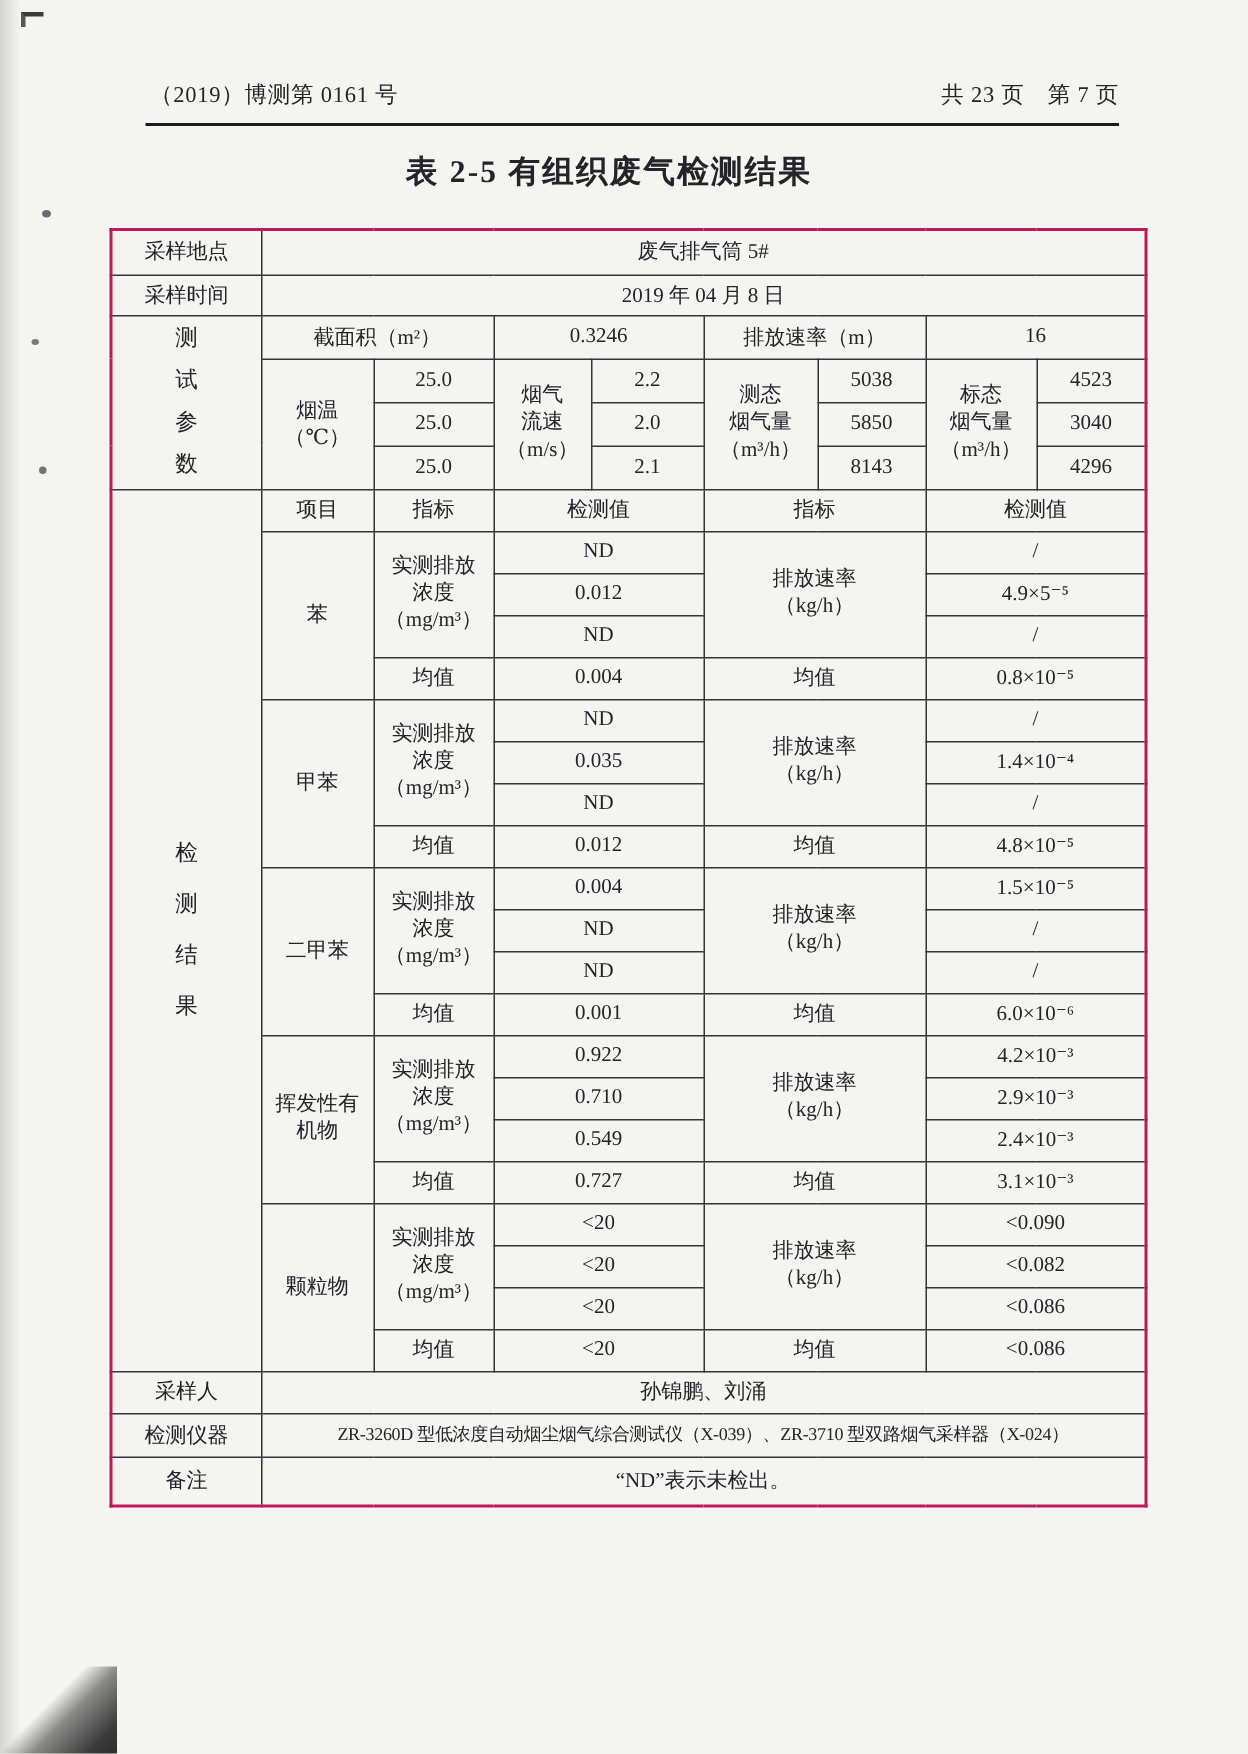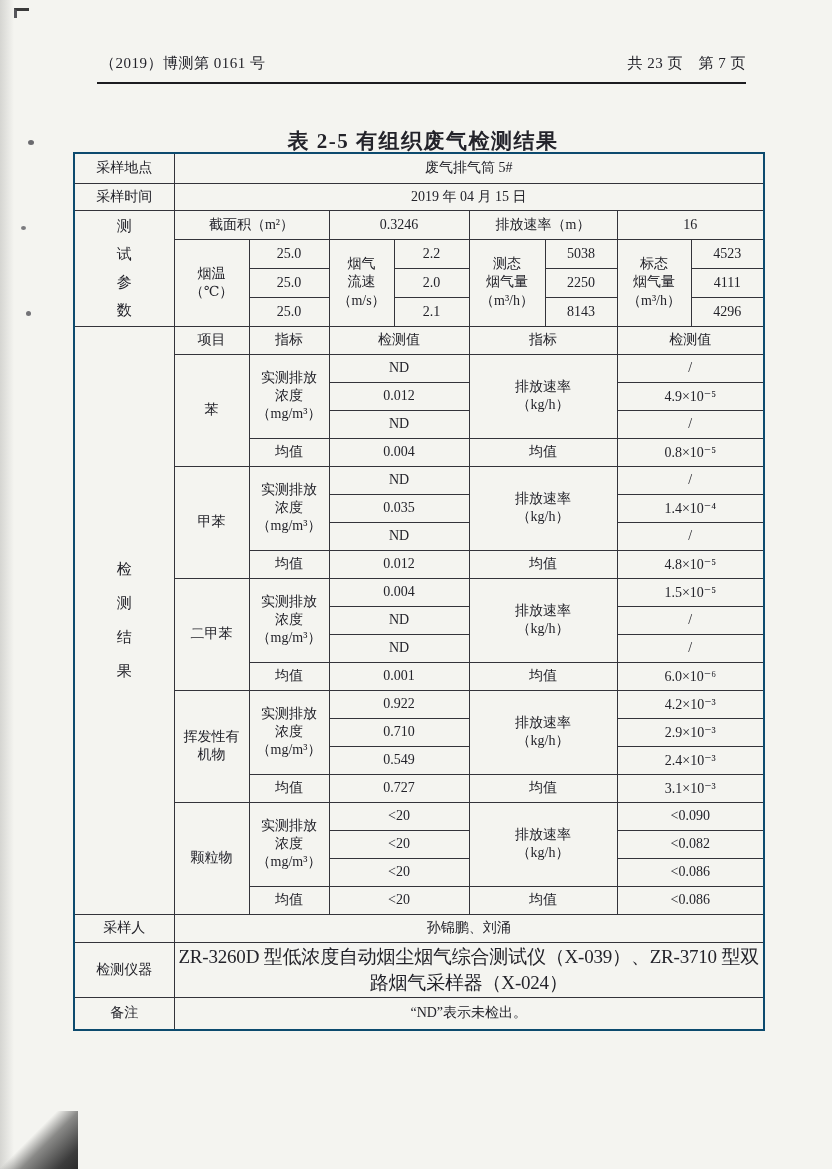--- a/index.html
+++ b/index.html
@@ -9,31 +9,31 @@
     font-family:"Liberation Serif","DejaVu Serif",serif;
     color:#23232a;
   }
   .page { position:absolute; inset:0;
     background:linear-gradient(90deg,#ededé8 0%,#f4f4f0 3%,#f6f6f2 50%,#f2f2ee 100%);
   }
   .header-row { position:absolute; top:54px; left:100px; width:646px;
     display:flex; justify-content:space-between; font-size:15px; letter-spacing:0.5px; }
   .header-rule { position:absolute; top:82px; left:97px; width:649px;
     border-top:2px solid #1c1c20; }
-  .doc-title { position:absolute; top:100px; left:78px; width:690px;
-    text-align:center; font-size:21px; font-weight:bold; letter-spacing:1.5px;margin-top:27px; }
+  .doc-title { position:absolute; top:100px; left:61px; width:690px;
+    text-align:center; font-size:21px; font-weight:bold; letter-spacing:1.5px; }
   table.report { position:absolute; top:152px; left:73px; width:690px;
     border-collapse:collapse; table-layout:fixed; font-size:14px;
-    border:2px solid #0c4a6e; background:transparent; }
+    border:2px solid #be185d; background:transparent; }
   td { border:1px solid #33333a; text-align:center; vertical-align:middle;
     padding:1px 2px; overflow:hidden; }
   .ml { white-space:pre-line; line-height:1.3; }
   .vlabel { white-space:pre-line; line-height:28px; font-size:15px; }
   .vlabel-big { line-height:34px; }
-  .instr { font-size:19px; letter-spacing:-0.2px; }
+  .instr { font-size:12px; letter-spacing:-0.2px; }
   
   .artifact { position:absolute; pointer-events:none; }
   .mark-tl { top:8px; left:14px; width:12px; height:7px;
     border-top:3px solid #3a3a3a; border-left:3px solid #55555a; }
   .dot-1 { top:140px; left:28px; width:6px; height:5px; background:#6a6a6e; border-radius:50%; }
   .dot-2 { top:226px; left:21px; width:5px; height:4px; background:#7a7a7e; border-radius:50%; }
   .dot-3 { top:311px; left:26px; width:5px; height:5px; background:#727276; border-radius:50%; }
   .corner-bl { bottom:0; left:0; width:78px; height:58px;
     background:linear-gradient(135deg, rgba(0,0,0,0) 42%, #8a8a88 58%, #3c3c3c 85%, #2c2c2c 100%); }
   .edge-shade { top:0; left:0; width:14px; height:1169px;
@@ -66,21 +66,21 @@
     </colgroup>
     <tbody>
 
       <tr style="height:30px">
         <td>采样地点</td>
         <td colspan="8">废气排气筒 5#</td>
       </tr>
 
       <tr style="height:27px">
         <td>采样时间</td>
-        <td colspan="8">2019 年 04 月 15 日</td>
+        <td colspan="8">2019 年 04 月 8 日</td>
       </tr>
 
       <tr style="height:29px">
         <td rowspan="4" class="vlabel">测
 试
 参
 数</td>
         <td colspan="2">截面积（m²）</td>
         <td colspan="2">0.3246</td>
         <td colspan="2">排放速率（m）</td>
@@ -98,22 +98,22 @@
 （m³/h）</td>
         <td>5038</td>
         <td rowspan="3" class="ml">标态
 烟气量
 （m³/h）</td>
         <td>4523</td>
       </tr>
       <tr style="height:29px">
         <td>25.0</td>
         <td>2.0</td>
-        <td>2250</td>
-        <td>4111</td>
+        <td>5850</td>
+        <td>3040</td>
       </tr>
       <tr style="height:29px">
         <td>25.0</td>
         <td>2.1</td>
         <td>8143</td>
         <td>4296</td>
       </tr>
 
       <tr style="height:28px">
         <td rowspan="21" class="vlabel vlabel-big">检
@@ -132,21 +132,21 @@
         <td rowspan="3" class="ml">实测排放
 浓度
 （mg/m³）</td>
         <td colspan="2">ND</td>
         <td colspan="2" rowspan="3" class="ml">排放速率
 （kg/h）</td>
         <td colspan="2">/</td>
       </tr>
       <tr style="height:28px">
         <td colspan="2">0.012</td>
-        <td colspan="2">4.9×10⁻⁵</td>
+        <td colspan="2">4.9×5⁻⁵</td>
       </tr>
       <tr style="height:28px">
         <td colspan="2">ND</td>
         <td colspan="2">/</td>
       </tr>
       <tr style="height:28px">
         <td>均值</td>
         <td colspan="2">0.004</td>
         <td colspan="2">均值</td>
         <td colspan="2">0.8×10⁻⁵</td>

